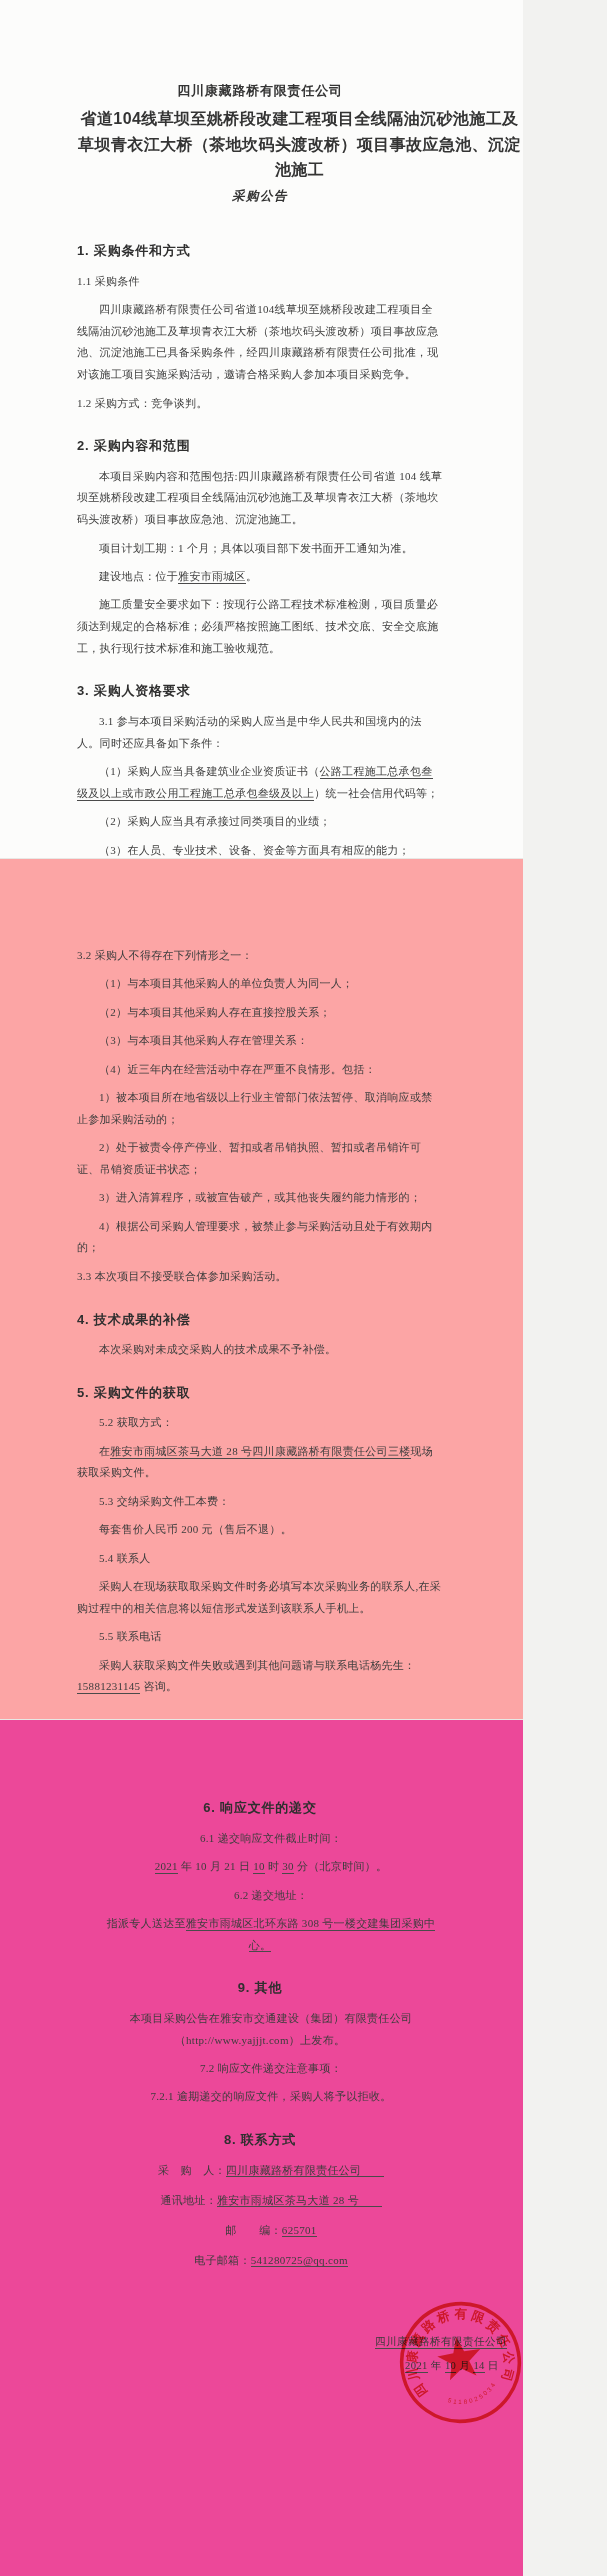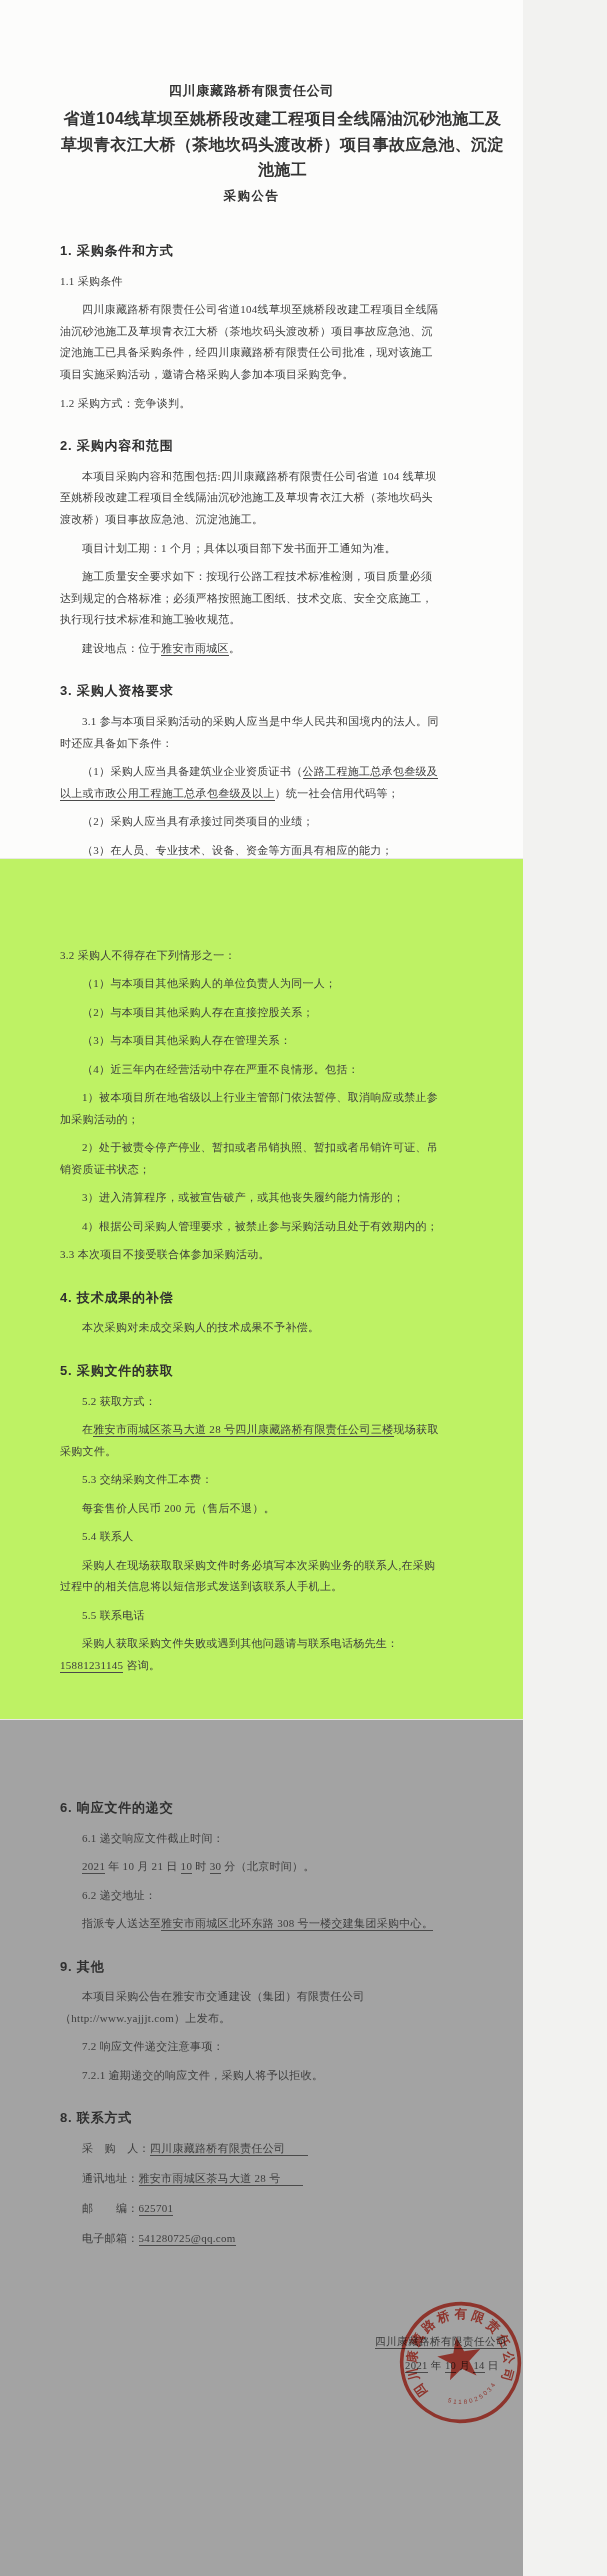--- a/index.html
+++ b/index.html
@@ -1,28 +1,28 @@
 <!DOCTYPE html>
 <html style="font-size:12px"><head>
 <meta charset="utf-8">
 <style>
   html,body{margin:0;padding:0;background:#f2f2f0;}
   body{width:607px;font-family:"Liberation Serif",serif;}
   .page{
     position:relative;width:523px;box-sizing:border-box;
-    padding:0 80px 0 60px;overflow:hidden;color:#3d3d3d;
+    padding:0 80px 0 77px;overflow:hidden;color:#3d3d3d;
   }
   #page1{height:858px;padding-top:82px;background:#fcfcfb;}
-  #page2{height:861px;padding-top:79px;background:#bef264;border-top:1.5px solid #e8e8e5;}
-  #page3{height:857px;padding-top:79px;background:#a3a3a3;border-top:1.5px solid #e8e8e5;}
+  #page2{height:861px;padding-top:79px;background:#fca5a5;border-top:1.5px solid #e8e8e5;}
+  #page3{height:857px;padding-top:79px;background:#ec4899;border-top:1.5px solid #e8e8e5;text-align:center;}
 
   .doc-title{text-align:center;font-family:"Liberation Sans",sans-serif;font-weight:700;color:#343434;}
   .company-line{font-size:13px;margin:0 0 6px;letter-spacing:0.8px;}
   .project-line{font-size:16px;line-height:1.6;margin:0 auto;width:445px;letter-spacing:0.4px;}
-  .doc-type{font-size:12.5px;margin:5.3px 0 0;letter-spacing:1.5px;}
+  .doc-type{font-size:12.5px;margin:5.3px 0 0;letter-spacing:1.5px;font-style:italic;}
 
   h2.sec{
     font-family:"Liberation Sans",sans-serif;font-size:13px;font-weight:700;
     color:#2f2f2f;margin:23px 0 10.6px;letter-spacing:0.8px;
   }
   h2.sec.first{margin-top:37px;}
   .page h2.sec:first-child{margin-top:0;}
 
   p.body{font-size:11px;line-height:1.97;margin:6.8px 0;letter-spacing:0.3px;}
   p.indent{text-indent:2em;}
@@ -47,22 +47,22 @@
   </div>
 
   <h2 class="sec first">1. 采购条件和方式</h2>
   <p class="body">1.1 采购条件</p>
   <p class="body indent">四川康藏路桥有限责任公司省道104线草坝至姚桥段改建工程项目全线隔油沉砂池施工及草坝青衣江大桥（茶地坎码头渡改桥）项目事故应急池、沉淀池施工已具备采购条件，经四川康藏路桥有限责任公司批准，现对该施工项目实施采购活动，邀请合格采购人参加本项目采购竞争。</p>
   <p class="body">1.2 采购方式：竞争谈判。</p>
 
   <h2 class="sec">2. 采购内容和范围</h2>
   <p class="body indent">本项目采购内容和范围包括:四川康藏路桥有限责任公司省道 104 线草坝至姚桥段改建工程项目全线隔油沉砂池施工及草坝青衣江大桥（茶地坎码头渡改桥）项目事故应急池、沉淀池施工。</p>
   <p class="body indent">项目计划工期：1 个月；具体以项目部下发书面开工通知为准。</p>
+  <p class="body indent"><span>建设地点：位于</span><span class="u">雅安市雨城区</span><span>。</span></p>
   <p class="body indent">施工质量安全要求如下：按现行公路工程技术标准检测，项目质量必须达到规定的合格标准；必须严格按照施工图纸、技术交底、安全交底施工，执行现行技术标准和施工验收规范。</p>
-  <p class="body indent"><span>建设地点：位于</span><span class="u">雅安市雨城区</span><span>。</span></p>
 
   <h2 class="sec">3. 采购人资格要求</h2>
   <p class="body indent">3.1 参与本项目采购活动的采购人应当是中华人民共和国境内的法人。同时还应具备如下条件：</p>
   <p class="body indent"><span>（1）采购人应当具备建筑业企业资质证书（</span><span class="u">公路工程施工总承包叁级及以上或市政公用工程施工总承包叁级及以上</span><span>）统一社会信用代码等；</span></p>
   <p class="body indent">（2）采购人应当具有承接过同类项目的业绩；</p>
   <p class="body indent">（3）在人员、专业技术、设备、资金等方面具有相应的能力；</p>
 </div>
 
 <div class="page" id="page2">
   <p class="body">3.2 采购人不得存在下列情形之一：</p>

